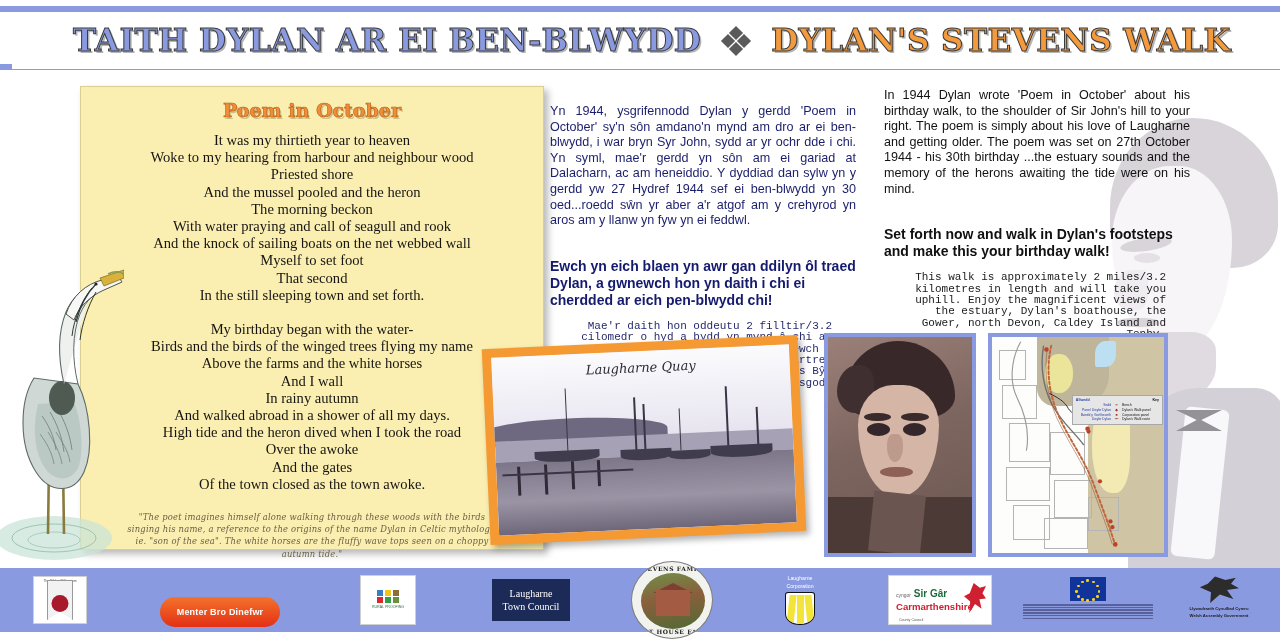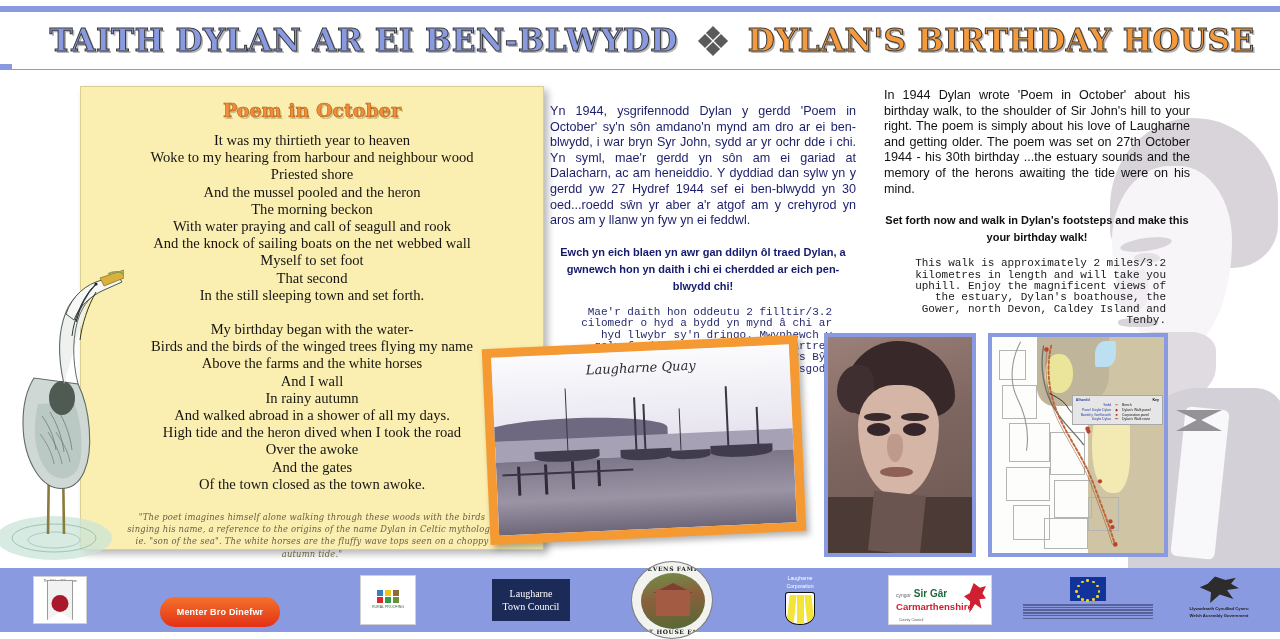--- a/index.html
+++ b/index.html
@@ -191,27 +191,27 @@
   .para-body {
     font-family: "Liberation Sans", sans-serif;
     font-size: 12.6px;
     line-height: 15.6px;
     color: #1b1f6b;
     text-align: justify;
   }
   #col-english .para-body { color: #121212; }
 
   .para-bold {
-    margin-top: 15px;
+    margin-top: 29px;
     font-family: "Liberation Sans", sans-serif;
     font-weight: bold;
-    font-size: 11px;
+    font-size: 14px;
     line-height: 17px;
     color: #141a6e;
-    text-align: center;
+    text-align: left;
   }
   #col-english .para-bold { color: #101010; }
 
   .para-small {
     margin-top: 12px;
     padding: 0 24px;
     font-family: Liberation Mono, monospace;
     font-size: 11px;
     line-height: 11.4px;
     color: #262a6d;
@@ -581,21 +581,21 @@
   <div class="rule bot2"></div>
 
   <div id="title-banner">
     <span class="title-txt" id="title-cy">TAITH DYLAN AR EI BEN-BLWYDD</span>
     <span id="title-sep">
       <i></i>
         <i></i>
         <i></i>
         <i></i>
     </span>
-    <span class="title-txt" id="title-en">DYLAN'S BIRTHDAY HOUSE</span>
+    <span class="title-txt" id="title-en">DYLAN'S STEVENS WALK</span>
   </div>
 
   <div id="body-area">
 
     <div id="watermark-portrait">
       <div class="wm-hair"></div>
       <div class="wm-face"></div>
       <div class="wm-brow"></div>
       <div class="wm-eye"></div>
       <div class="wm-nose"></div>

